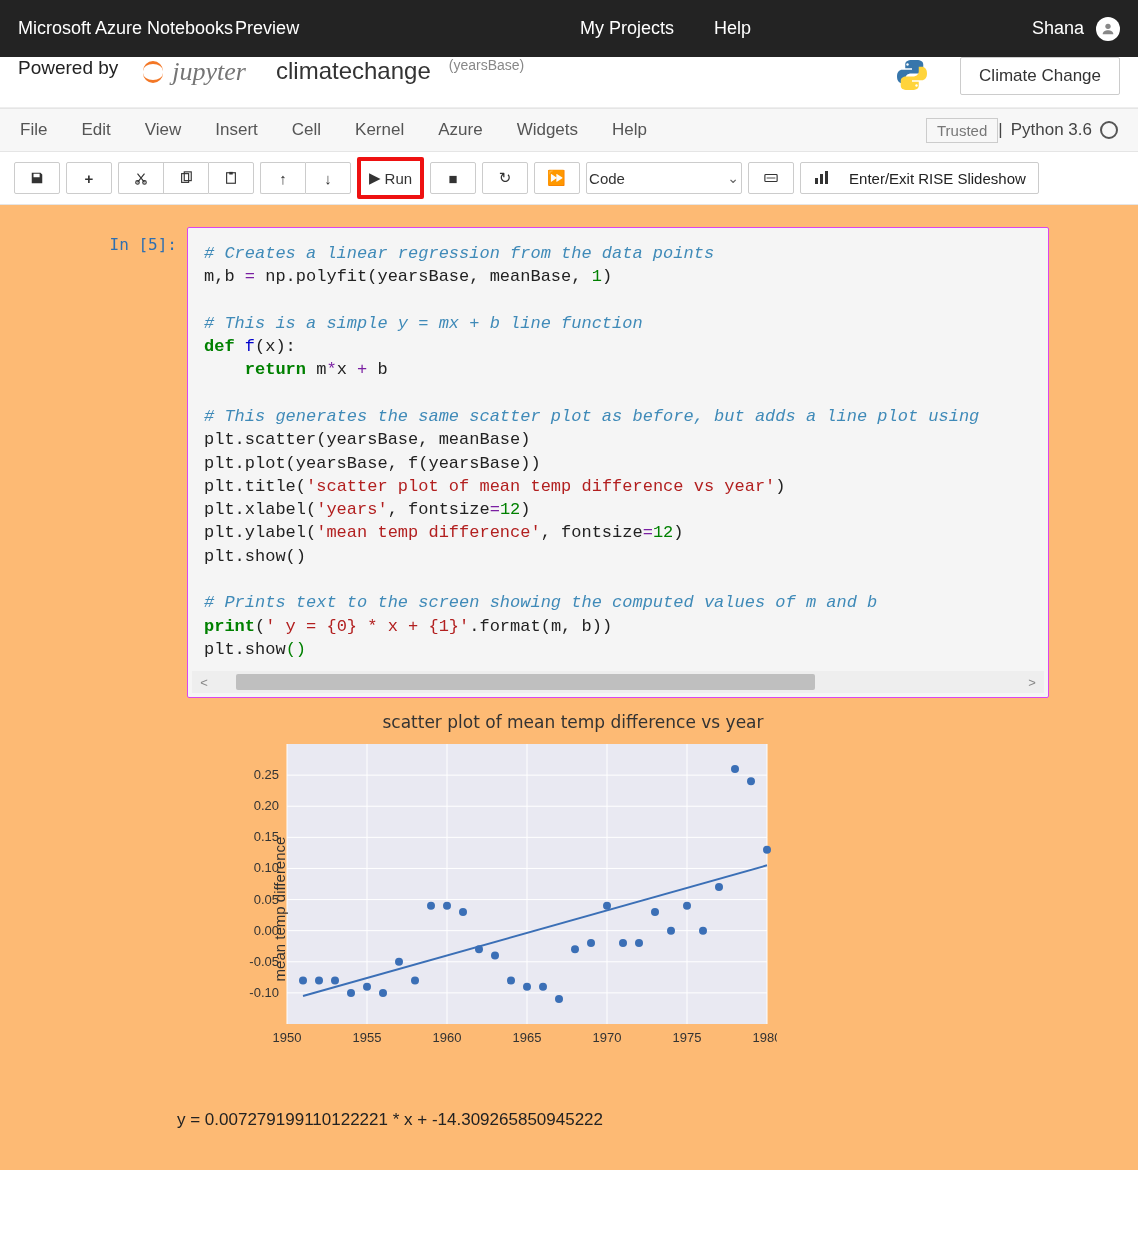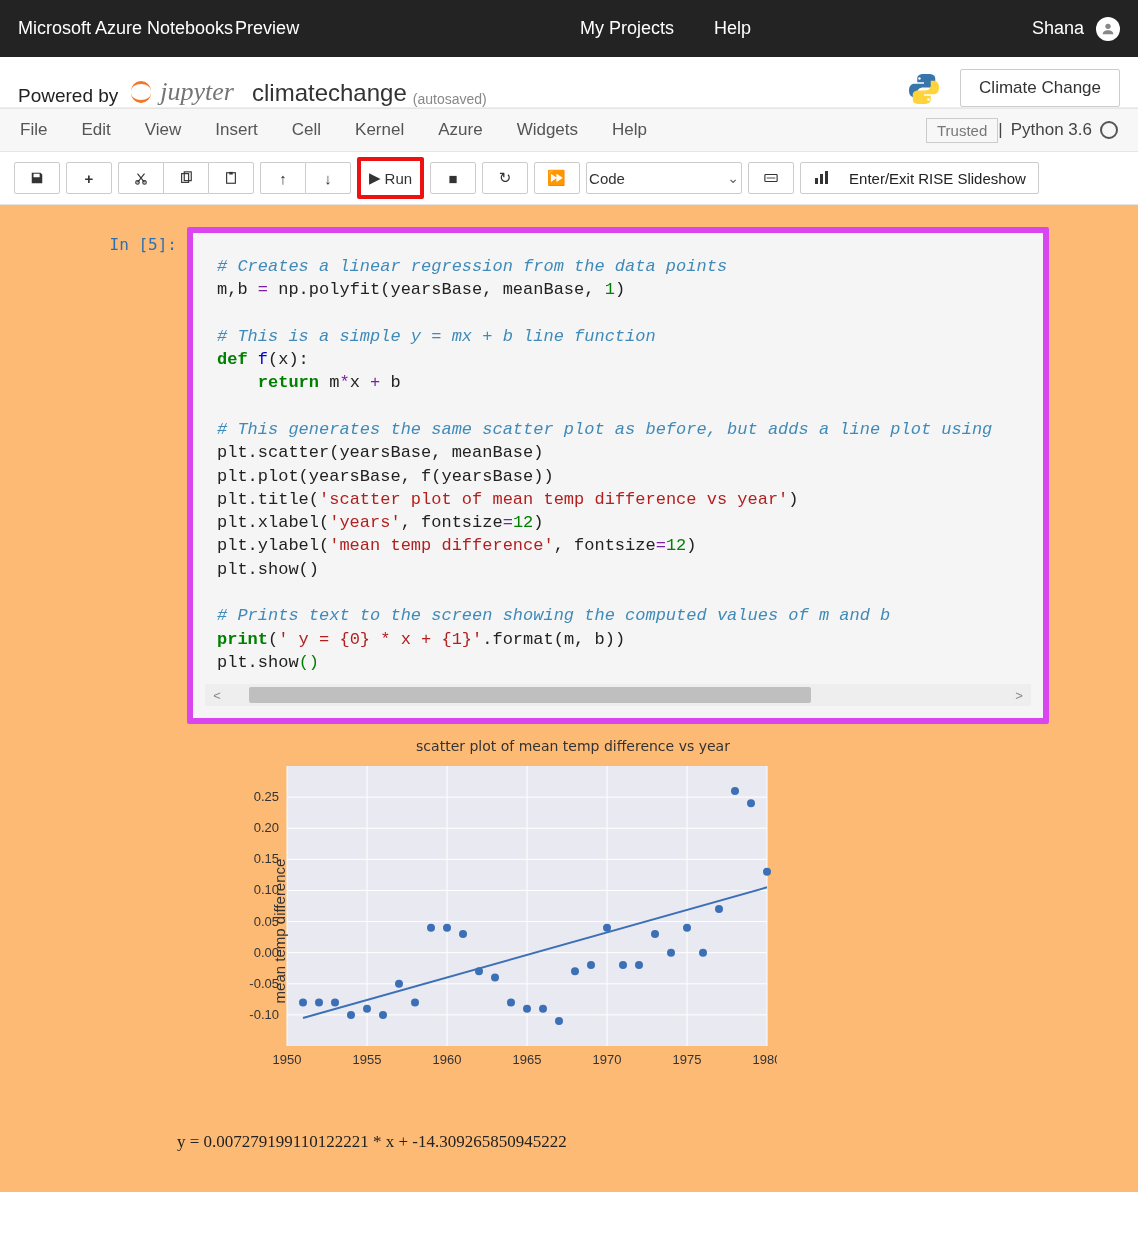--- a/index.html
+++ b/index.html
@@ -3,21 +3,21 @@
 <meta charset="utf-8">
 <style>
   body { margin:0; padding:0; font-family: "Segoe UI", Arial, sans-serif; font-size:15px; color:#222; background:#fff; width:1138px; overflow:hidden;}
   .topbar { background:#232323; color:#fff; height:57px; display:flex; align-items:center; padding:0 18px; font-size:18px;}
   .topbar .brand { font-weight:400; }
   .topbar .preview { margin-left:2px; font-weight:400; }
   .topbar .center { flex:1; display:flex; justify-content:center; gap:40px; }
   .topbar .center span { cursor:pointer; }
   .topbar .user { margin-right:12px; }
   .avatar { width:24px; height:24px; border-radius:50%; background:#fff; display:inline-flex; align-items:center; justify-content:center; color:#555;}
-  .powered { height:50px; display:flex; align-items:flex-end; padding:0 18px; border-bottom:1px solid #eee;}
+  .powered { height:50px; display:flex; align-items:flex-start; padding:0 18px; border-bottom:1px solid #eee;gap:12px;}
   .pw-label{ font-size:19px; margin-right:6px;}
   .jupyter-logo { display:inline-flex; align-items:center; font-size:26px; color:#757575; font-style:italic; font-family: Georgia, serif; margin:0 12px 0 4px;}
   .jupyter-mark { width:26px; height:26px; position:relative; margin-right:6px;}
   .jupyter-mark::before,.jupyter-mark::after{content:"";position:absolute;left:3px;right:3px;height:8px;border:3px solid #f37726;border-left:none;border-right:none;}
   .jupyter-mark::before{top:2px;border-bottom:none;border-radius:10px 10px 0 0;}
   .jupyter-mark::after{bottom:2px;border-top:none;border-radius:0 0 10px 10px;}
   .nbname { font-size:24px; color:#333; margin-left:6px; }
   .autosaved { font-size:14px; color:#888; margin-left:6px;}
   .spacer { flex:1;}
   .pylogo { width:36px; height:36px; margin-right:18px; position:relative;}
@@ -38,38 +38,38 @@
   .btn-group .btn:last-child{ border-right:1px solid #ccc; border-top-right-radius:2px; border-bottom-right-radius:2px;}
   .btn.run-hl{ border:4px solid #e11; padding:0 8px; height:34px; font-weight:500;}
   .btn.run-hl span{margin-left:4px;text-align:center;}
   .celltype{ border:1px solid #ccc; height:30px; width:150px; display:flex; align-items:center; padding:0 2px; justify-content:space-between; color:#333; border-radius:2px;}
   .celltype .chev{ font-size:14px; color:#666;}
   .rise{ border:1px solid #ccc; height:30px; padding:0 12px; display:flex; align-items:center; gap:20px; border-radius:2px;}
   .notebook { background:#fdba74; padding:22px 0 40px; min-height:900px;}
   .cellwrap { width:960px; margin:0 auto;}
   .cell { display:flex; }
   .prompt { width:88px; text-align:right; padding:8px 10px 0 0; font-family: "Consolas", monospace; font-size:16px; color:#2f6fb0;}
-  .codebox { flex:1; background:#f5f5f5; border:6px solid #d946ef; border-radius:2px; padding:12px; overflow:hidden;}
+  .codebox { flex:1; background:#f5f5f5; border:1px solid #d946ef; border-radius:2px; padding:4px; overflow:hidden;}
   pre.code { margin:0; padding:10px 12px; font-family:"Consolas","Courier New",monospace; font-size:17px; line-height:1.37; white-space:pre; overflow-x:hidden;}
   .tok-c{ color:#3f8ab8; font-style:italic;}
   .tok-kw{ color:#008000; font-weight:bold;}
   .tok-num{ color:#008000;}
   .tok-str{ color:#b21f1f;}
   .tok-fn{ color:#0000cc;}
   .tok-eq{ color:#7a1fa2;}
   .hs-bar{ height:22px; background:#eee; display:flex; align-items:center;}
   .hs-bar .thumb{ height:16px; background:#bfbfbf; flex:0 0 68%; margin-left:20px; border-radius:2px;}
   .hs-bar .ar{ width:24px; text-align:center; color:#888; font-size:13px;}
   .output { margin-left:88px; padding:10px 0 0 0;}
-  .chart-title { font-family: "DejaVu Sans","Segoe UI",sans-serif; font-size:14px; color:#333; text-align:center; width:540px; margin:4px 0 2px 126px;}
+  .chart-title { font-family: "DejaVu Sans","Segoe UI",sans-serif; font-size:17px; color:#333; text-align:center; width:540px; margin:4px 0 2px 126px;}
   .chartwrap{ position:relative; width:580px; height:350px; margin-left:40px;}
   .ylabel{ position:absolute; left:0; top:50%; transform:translate(-10px,-50%) rotate(-90deg); transform-origin:center; font-size:15px; color:#333;}
   .xlabel{ position:absolute; left:0; right:0; bottom:-22px; text-align:center; font-size:15px; color:#333;}
   svg.plot{ display:block;}
-  .printout{ font-family:Liberation Serif, serif; font-size:17px; margin:26px 0 0 0;}
+  .printout{ font-family:Liberation Sans, sans-serif; font-size:17px; margin:26px 0 0 0;}
 </style>
 </head>
 <body>
 
 <div class="topbar">
   <span class="brand">Microsoft Azure Notebooks</span>
   <span class="preview">Preview</span>
   <div class="center">
     <span>My Projects</span>
     <span>Help</span>
@@ -83,21 +83,21 @@
     </span>
 </div>
 
 <div class="powered">
   <span class="pw-label">Powered by</span>
   <span class="jupyter-logo">
       <span class="jupyter-mark"></span>
       <span>jupyter</span>
     </span>
   <span class="nbname">climatechange</span>
-  <span class="autosaved">(autosaved)</span>
+  <span class="autosaved">(yearsBase)</span>
   <div class="spacer"></div>
   <span class="pylogo"><svg viewBox="0 0 48 48">
         <path fill="#3776ab" d="M24 4c-6 0-9 2-9 6v5h9v2H11c-4 0-7 3-7 9s3 9 7 9h4v-6c0-4 3-7 8-7h9c4 0 7-2 7-6v-6c0-4-3-6-9-6h-6z"></path>
         <circle cx="18" cy="10" r="1.6" fill="#fff"></circle>
         <path fill="#ffd43b" d="M24 44c6 0 9-2 9-6v-5h-9v-2h13c4 0 7-3 7-9s-3-9-7-9h-4v6c0 4-3 7-8 7h-9c-4 0-7 2-7 6v6c0 4 3 6 9 6h6z"></path>
         <circle cx="30" cy="38" r="1.6" fill="#fff"></circle>
       </svg></span>
   <span class="kernelbox">Climate Change</span>
 </div>
 

